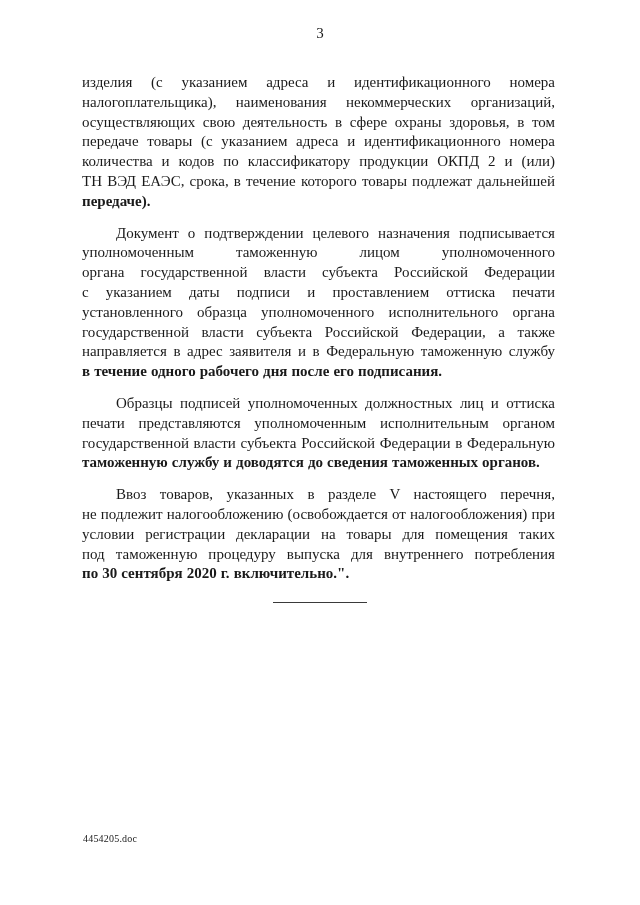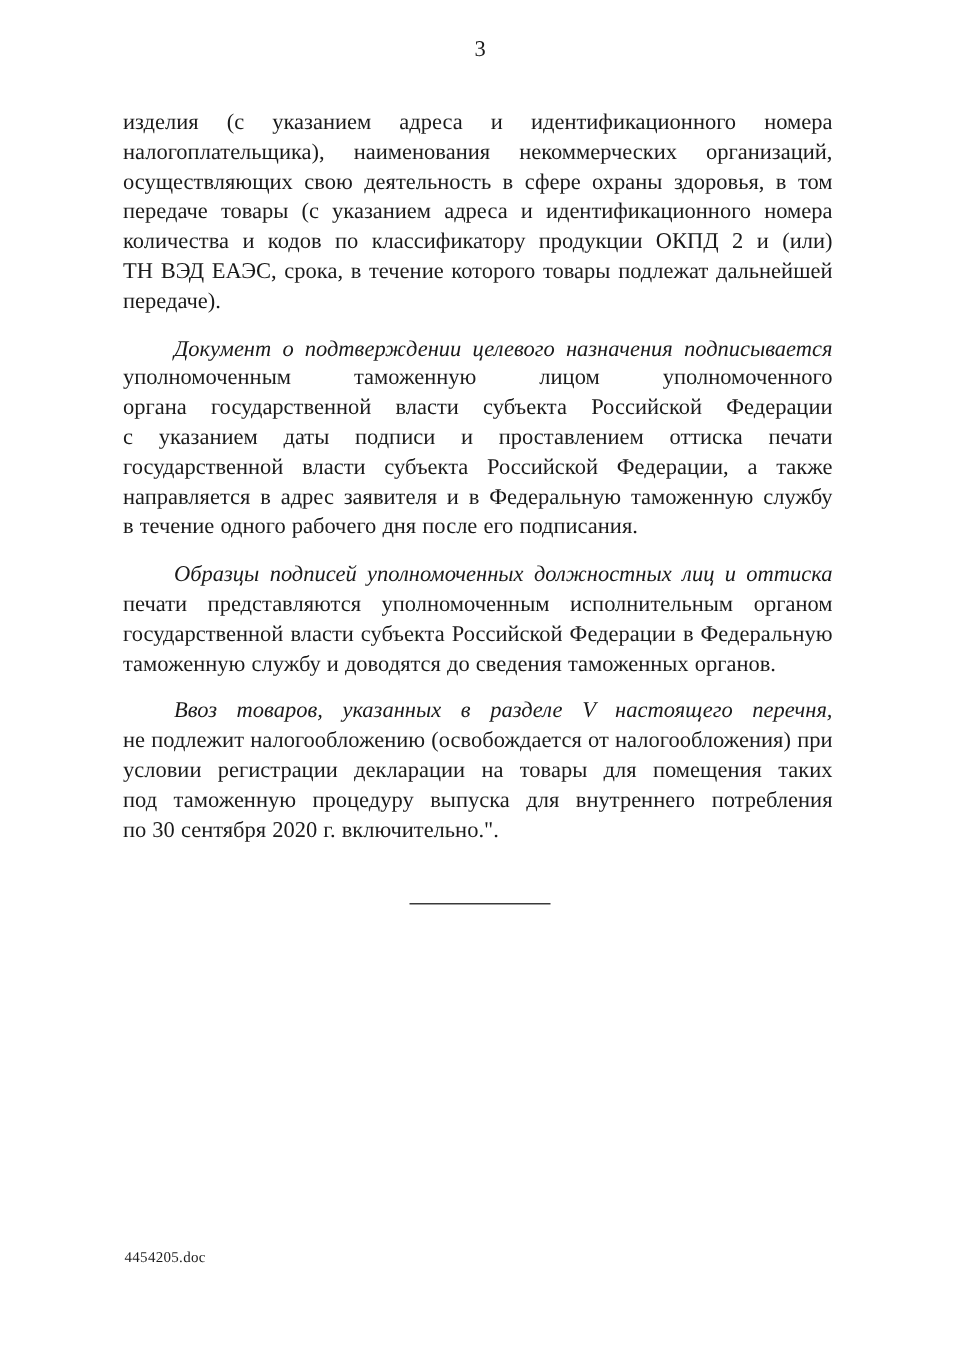--- a/index.html
+++ b/index.html
@@ -42,25 +42,25 @@
     font-size: 15px;
     text-align: justify;
     text-align-last: justify;
     -moz-text-align-last: justify;
     overflow: hidden;
     white-space: normal;
     word-spacing: 0.02em;
   }
   .line.last {
     text-align-last: left;
+    font-weight: bold;
     -moz-text-align-last: left;
   }
   .line.indent {
     text-indent: 34px;
-    font-style: italic;
   }
   .separator {
     position: absolute;
     top: 602px;
     left: 50%;
     transform: translateX(-50%);
     width: 94px;
     height: 0;
     border-top: 1.4px solid #3a3a3a;
   }
@@ -88,20 +88,21 @@
         <div class="line">передаче товары (с указанием адреса и идентификационного номера</div>
         <div class="line">количества и кодов по классификатору продукции ОКПД 2 и (или)</div>
         <div class="line">ТН ВЭД ЕАЭС, срока, в течение которого товары подлежат дальнейшей</div>
         <div class="line last">передаче).</div>
       </div>
       <div class="para">
         <div class="line indent">Документ о подтверждении целевого назначения подписывается</div>
         <div class="line">уполномоченным таможенную лицом уполномоченного исполнительного</div>
         <div class="line">органа государственной власти субъекта Российской Федерации</div>
         <div class="line">с указанием даты подписи и проставлением оттиска печати</div>
+        <div class="line">установленного образца уполномоченного исполнительного органа</div>
         <div class="line">государственной власти субъекта Российской Федерации, а также</div>
         <div class="line">направляется в адрес заявителя и в Федеральную таможенную службу</div>
         <div class="line last">в течение одного рабочего дня после его подписания.</div>
       </div>
       <div class="para">
         <div class="line indent">Образцы подписей уполномоченных должностных лиц и оттиска</div>
         <div class="line">печати представляются уполномоченным исполнительным органом</div>
         <div class="line">государственной власти субъекта Российской Федерации в Федеральную</div>
         <div class="line last">таможенную службу и доводятся до сведения таможенных органов.</div>
       </div>

